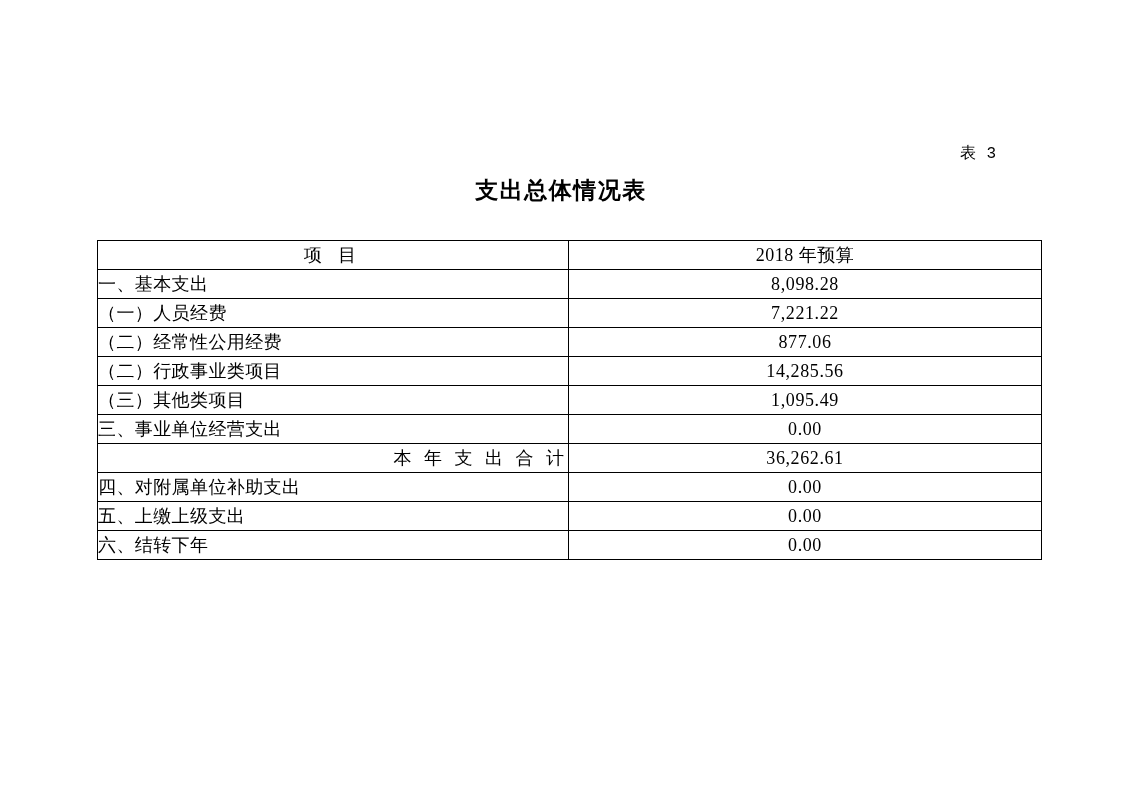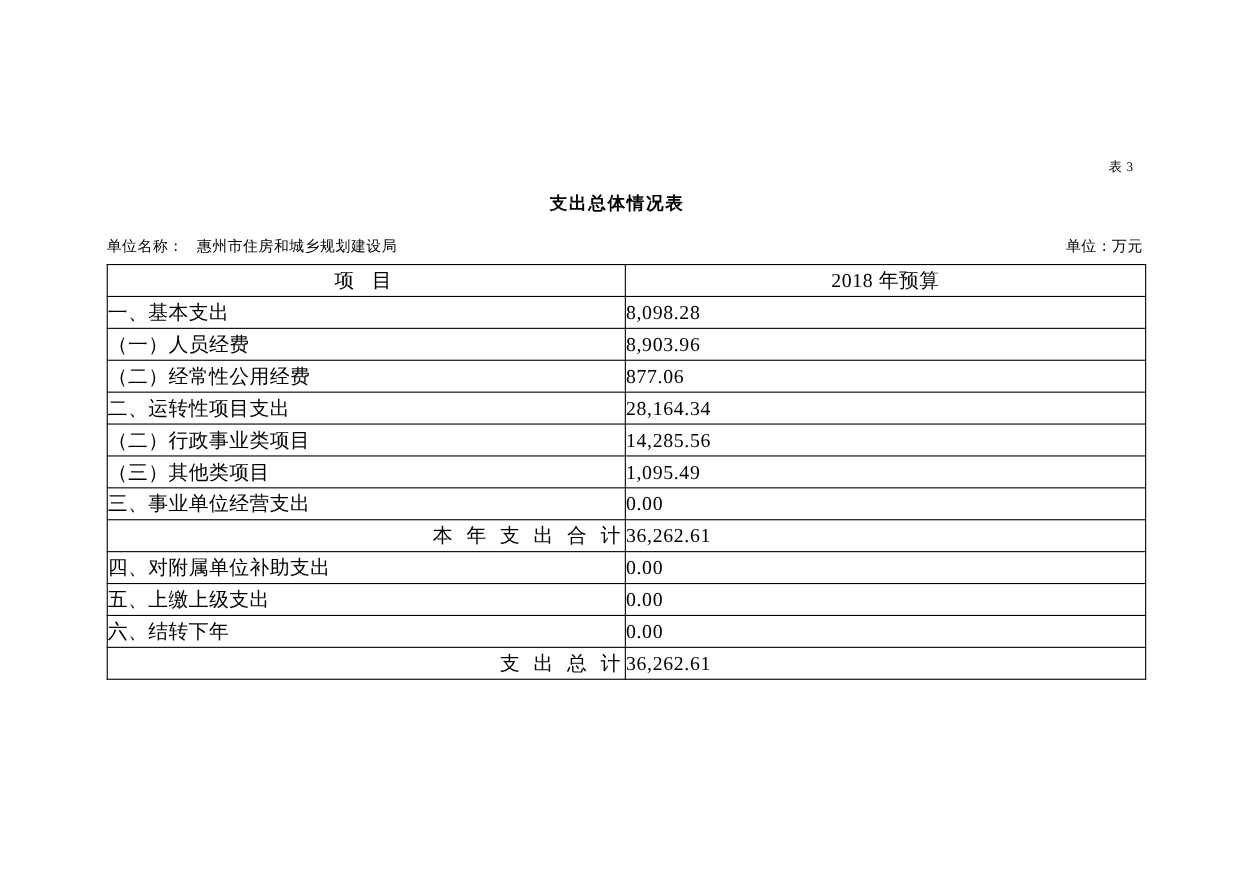--- a/index.html
+++ b/index.html
@@ -17,32 +17,33 @@
   }
   .page {
     position: absolute;
     left: 0;
     top: 0;
     width: 1122px;
     height: 793px;
   }
   .table-no {
     position: absolute;
-    left: 1008px;
+    left: 960px;
     top: 143px;
-    font-size: 12px;
+    font-size: 16px;
     letter-spacing: 0.5px;
+    font-family: Liberation Mono, monospace;
   }
   .doc-title {
     position: absolute;
     left: 0;
     top: 175px;
     width: 1122px;
     text-align: center;
-    font-size: 16px;
+    font-size: 23px;
     font-weight: bold;
     letter-spacing: 1.5px;
     font-family: "DejaVu Serif", "Liberation Serif", serif;
   }
   .meta-row {
     position: absolute;
     left: 97px;
     top: 215px;
     width: 942px;
     font-size: 13.5px;
@@ -99,64 +100,54 @@
   .lbl-indent {
     padding-left: 18px;
     letter-spacing: 0.4px;
   }
   .lbl-center {
     text-align: right;
     letter-spacing: 4px;
     padding-right: 4px;
   }
   .num {
-    text-align: left;
+    text-align: center;
     padding-right: 30px;
     font-family: "Liberation Serif", "DejaVu Serif", serif;
     letter-spacing: 0.6px;
   }
 </style>
 </head>
 <body>
 
 <div class="page">
 
   <div class="table-no">表 3</div>
 
   <div class="doc-title">支出总体情况表</div>
 
-  <div class="meta-row">
-    <div class="meta-left">
-      <span class="meta-label">单位名称：</span><span class="meta-value">惠州市住房和城乡规划建设局</span>
-    </div>
-    <div class="meta-right">单位：万元</div>
-  </div>
 
   <table class="main">
     <tbody>
       <tr>
         <td class="col-item hdr-item">项        目</td>
         <td class="col-val hdr-val">2018 年预算</td>
       </tr>
 
       <tr>
         <td class="col-item lbl">一、基本支出</td>
         <td class="col-val num">8,098.28</td>
       </tr>
       <tr>
         <td class="col-item lbl-indent">（一）人员经费</td>
-        <td class="col-val num">8,903.96</td>
+        <td class="col-val num">7,221.22</td>
       </tr>
       <tr>
         <td class="col-item lbl-indent">（二）经常性公用经费</td>
         <td class="col-val num">877.06</td>
-      </tr>
-      <tr>
-        <td class="col-item lbl">二、运转性项目支出</td>
-        <td class="col-val num">28,164.34</td>
       </tr>
       <tr>
         <td class="col-item lbl-indent">（二）行政事业类项目</td>
         <td class="col-val num">14,285.56</td>
       </tr>
       <tr>
         <td class="col-item lbl-indent">（三）其他类项目</td>
         <td class="col-val num">1,095.49</td>
       </tr>
       <tr>
@@ -172,20 +163,16 @@
         <td class="col-val num">0.00</td>
       </tr>
       <tr>
         <td class="col-item lbl">五、上缴上级支出</td>
         <td class="col-val num">0.00</td>
       </tr>
       <tr>
         <td class="col-item lbl">六、结转下年</td>
         <td class="col-val num">0.00</td>
       </tr>
-      <tr>
-        <td class="col-item lbl-center">支 出 总 计</td>
-        <td class="col-val num">36,262.61</td>
-      </tr>
     </tbody>
   </table>
 
 </div>
 
 </body></html>

